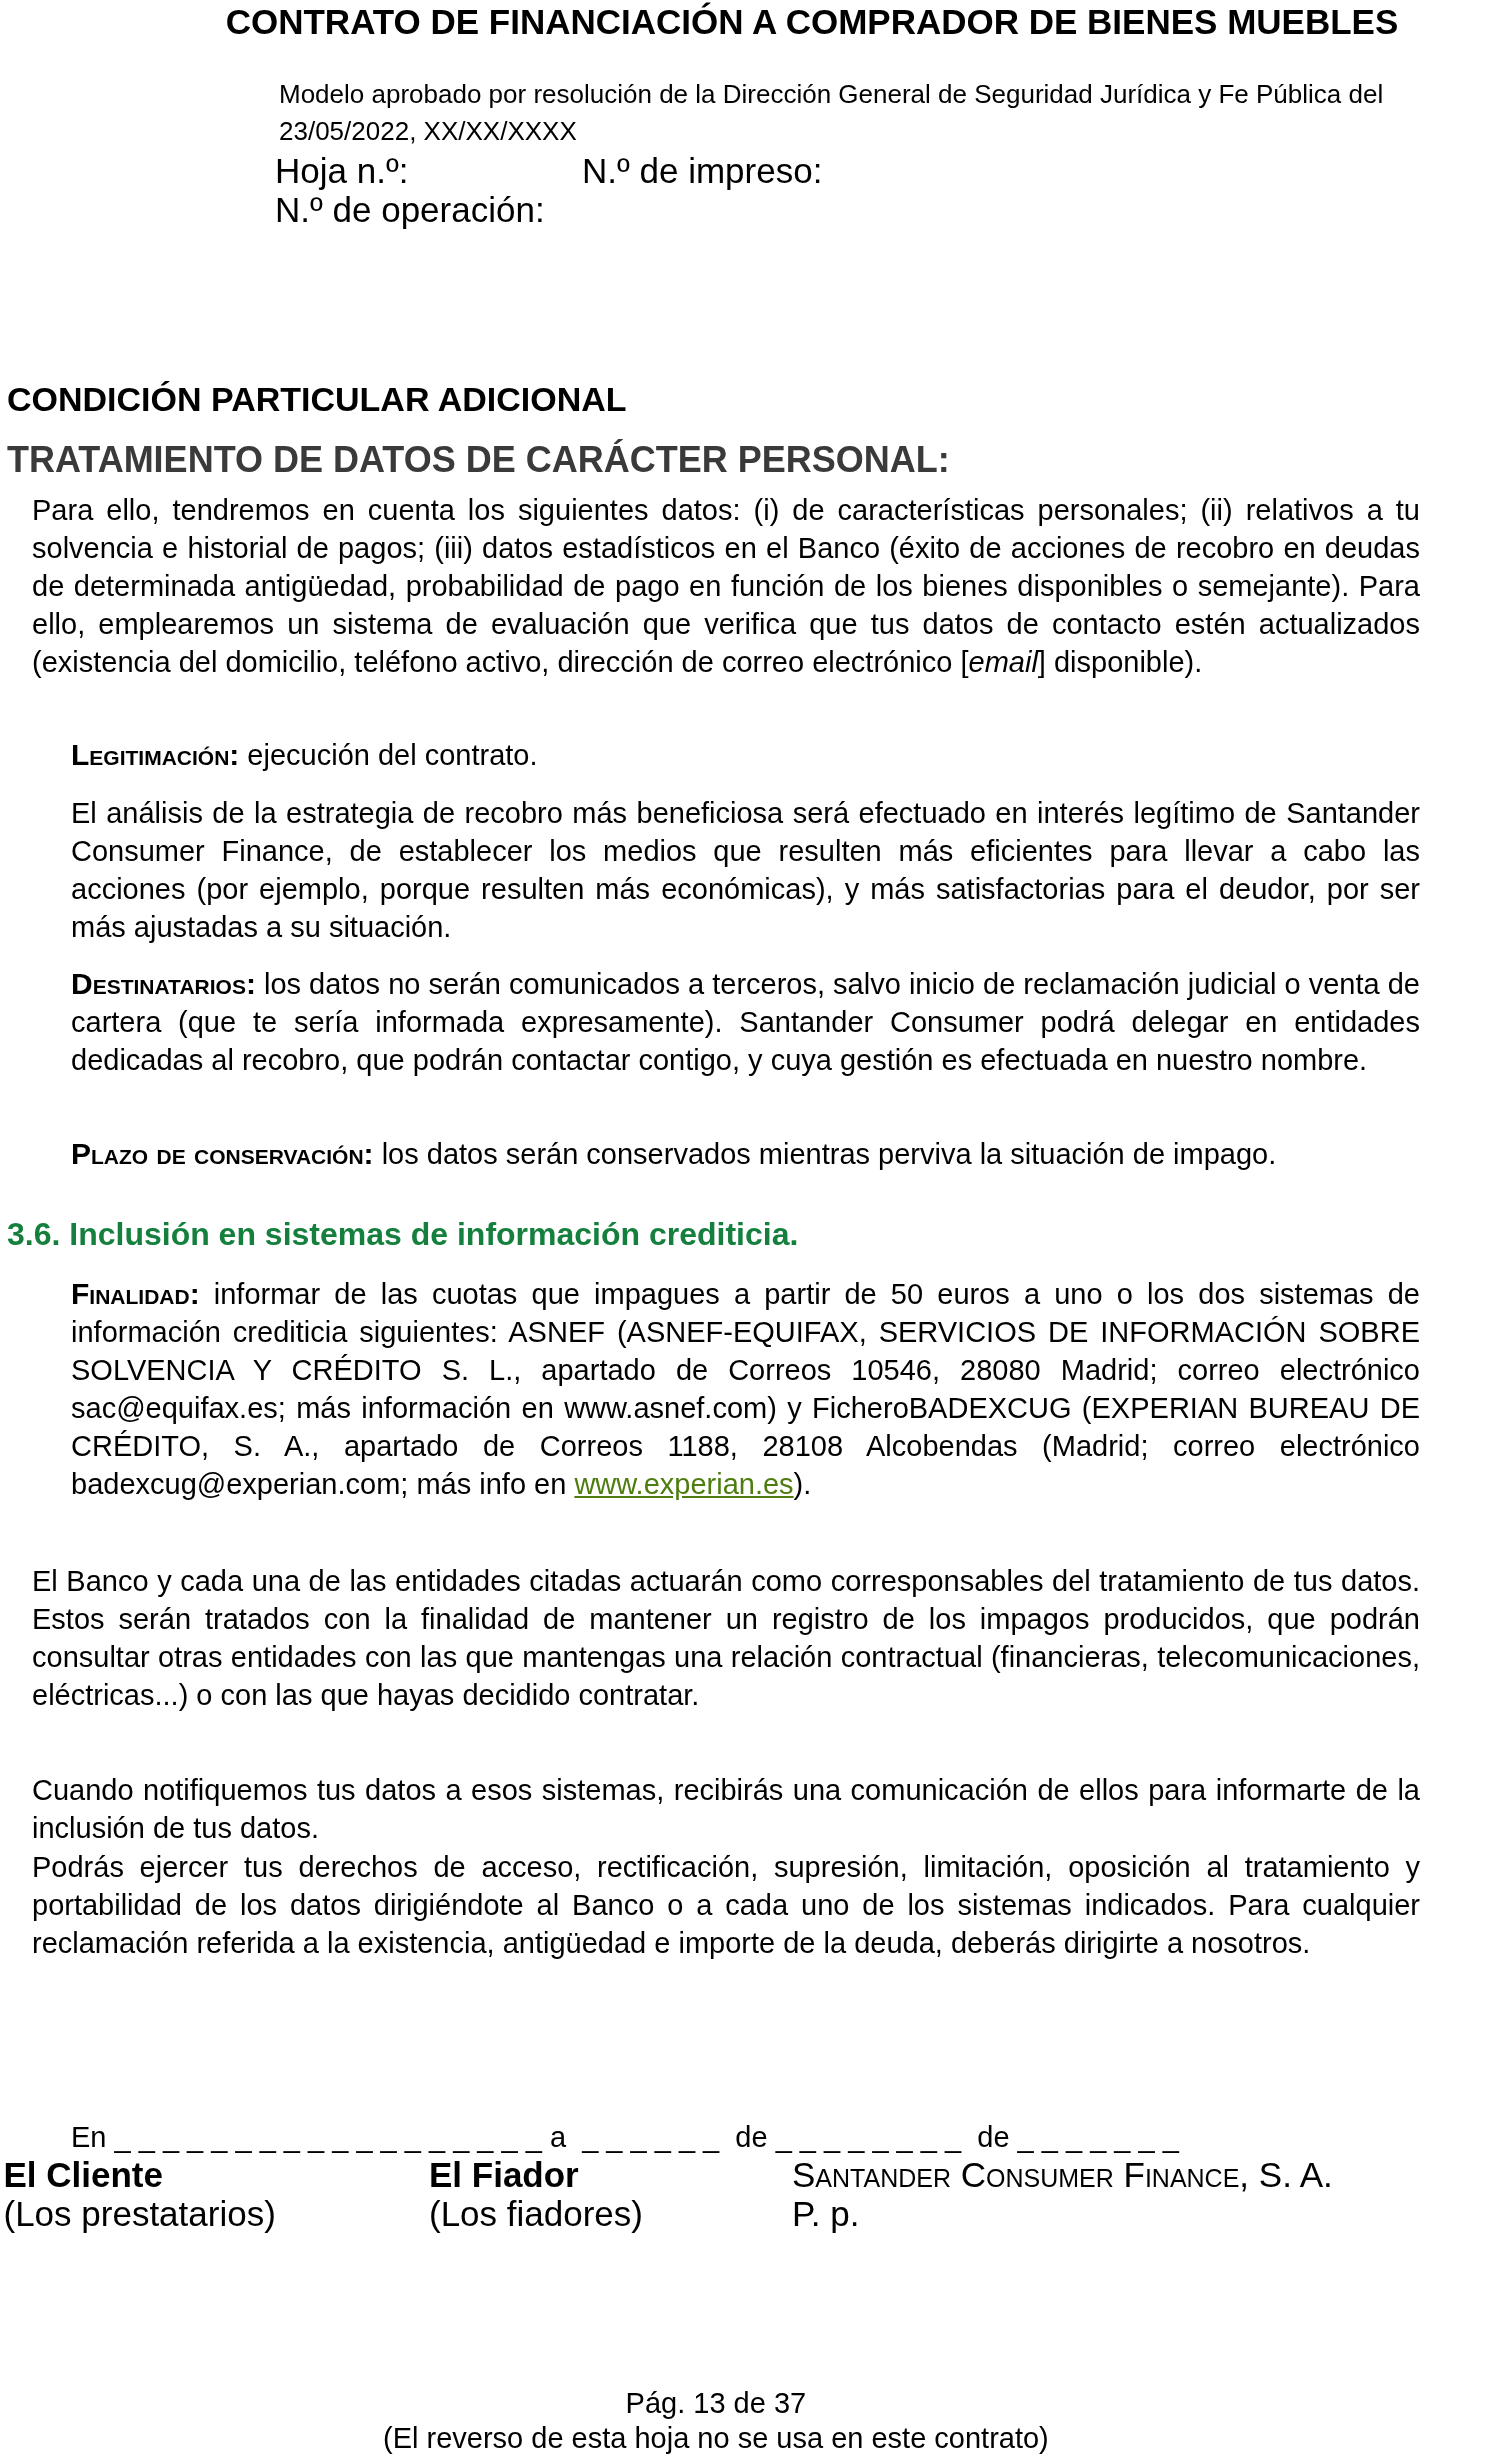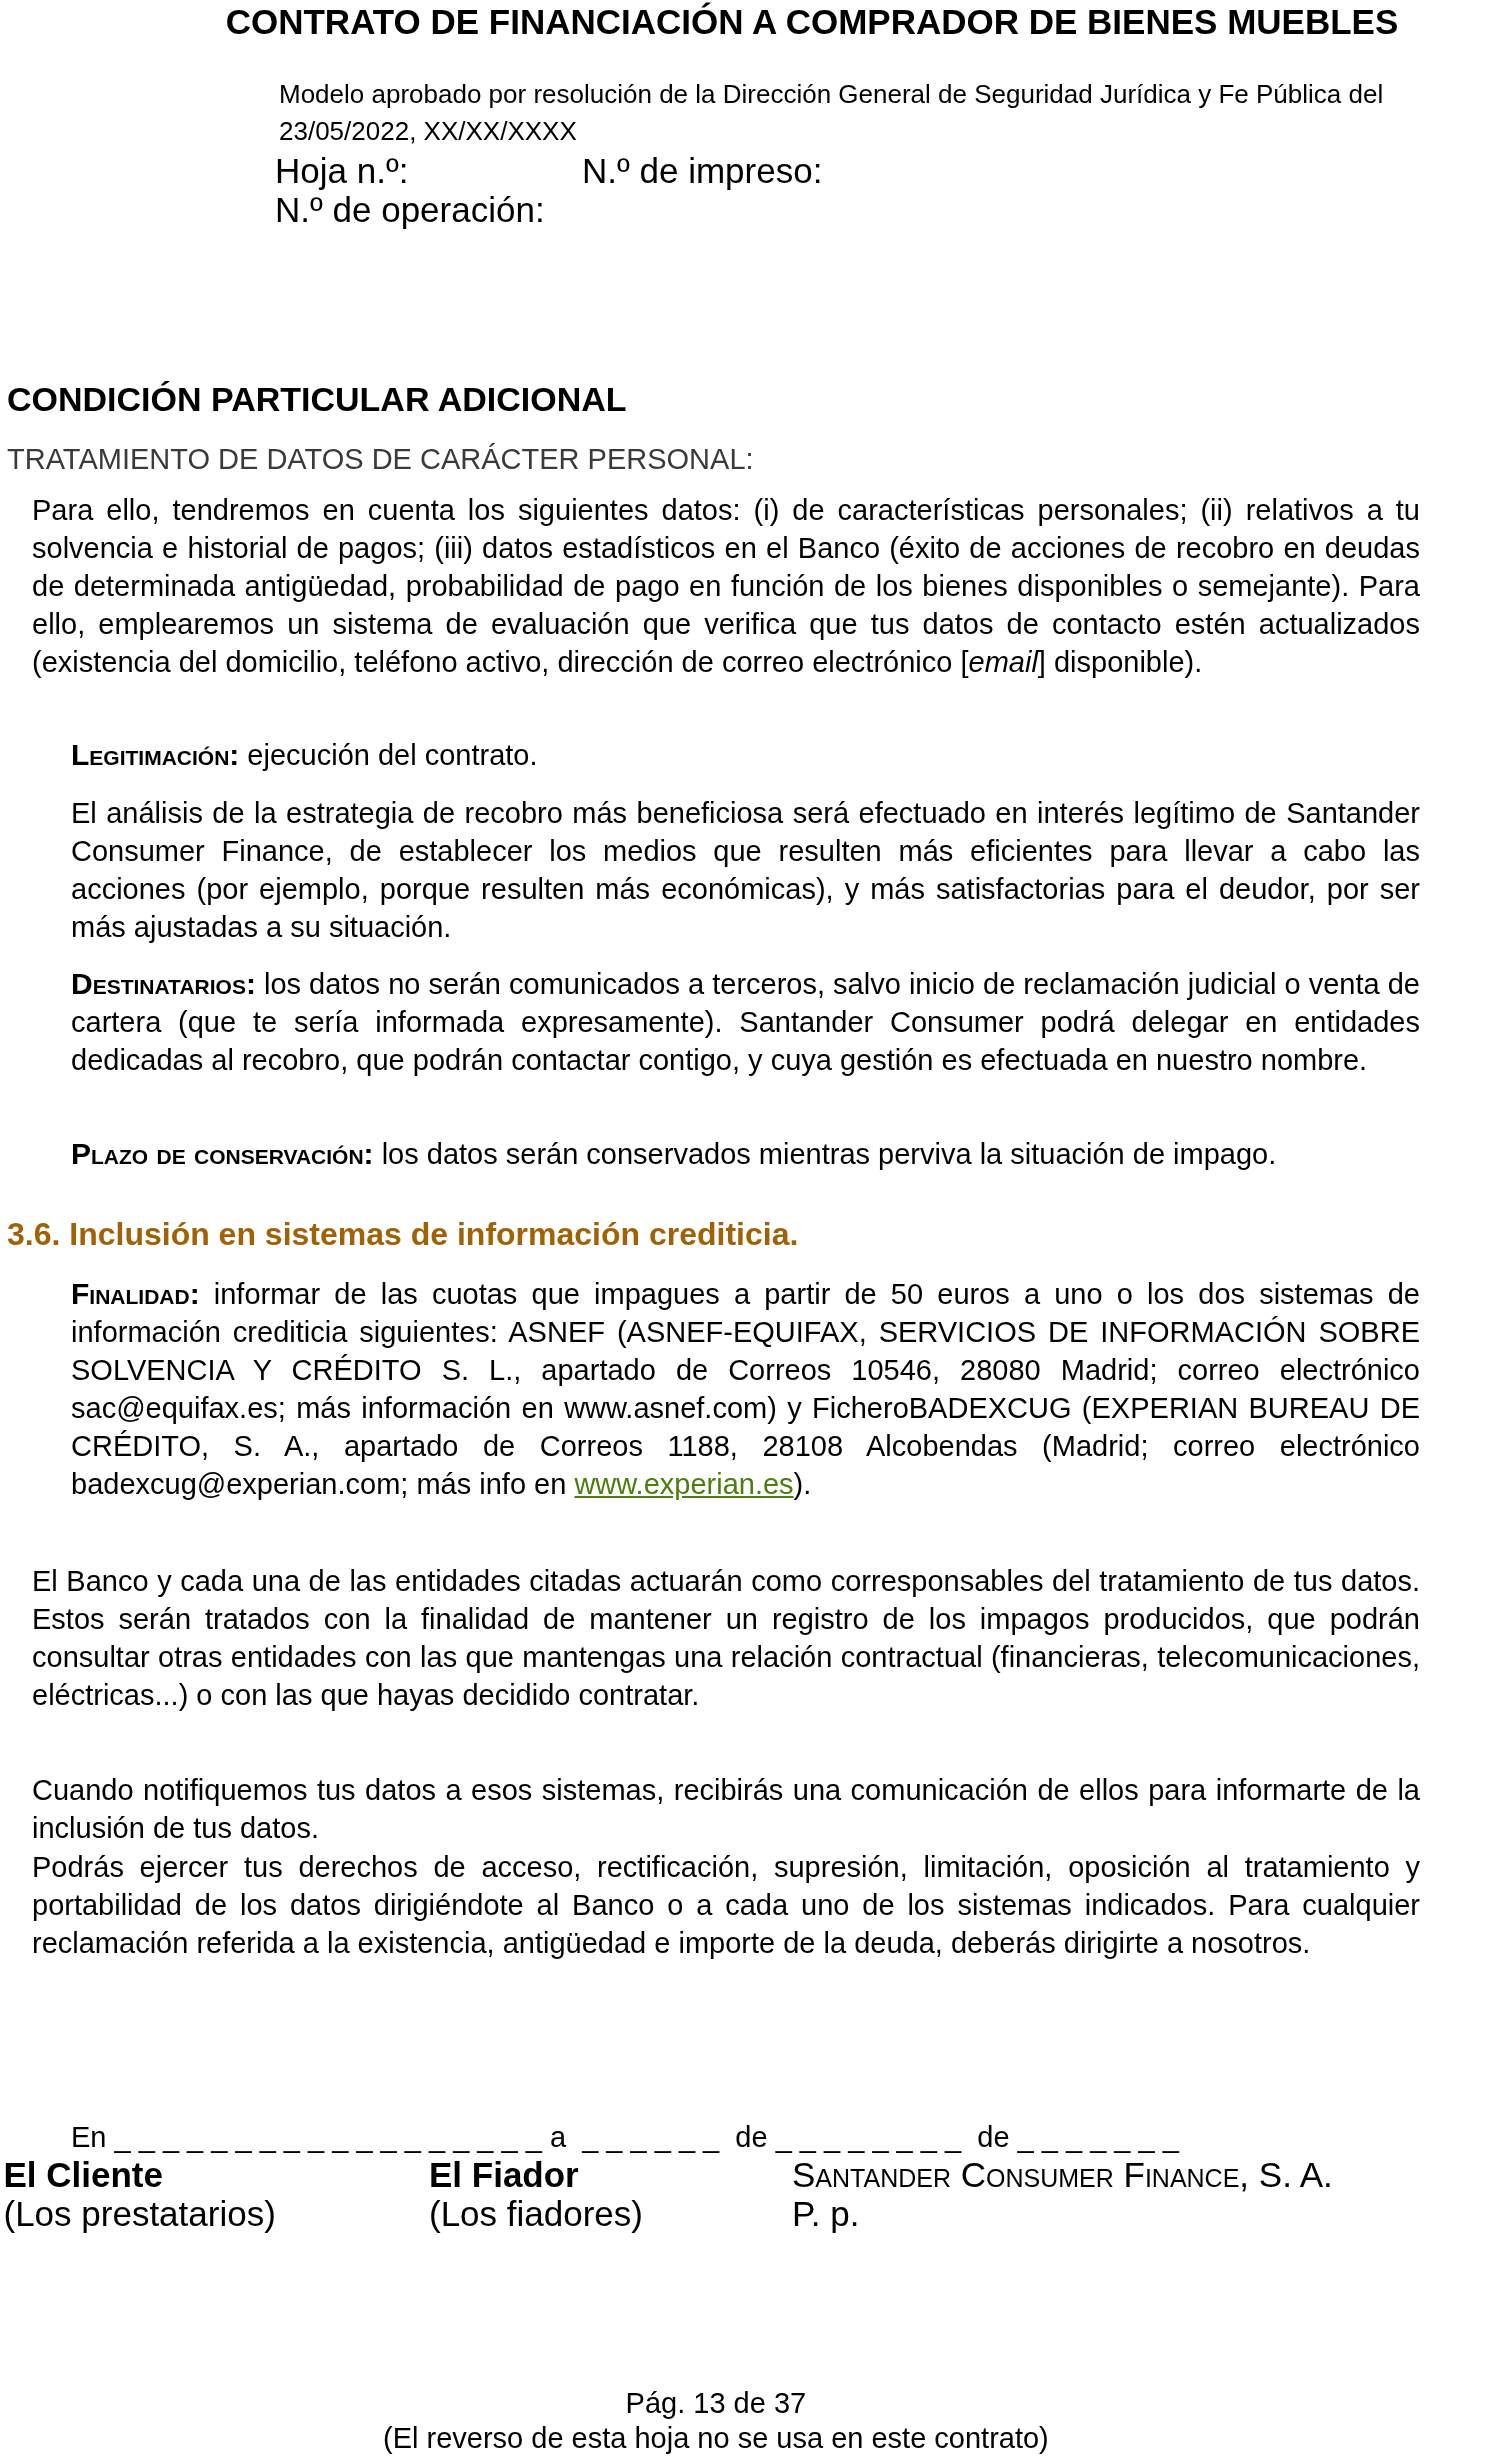--- a/index.html
+++ b/index.html
@@ -12,29 +12,29 @@
     left:0; width:1502px; text-align:center;
     font-weight:bold; font-size:35px; line-height:39px;
   }
   .title .t1 { display:block; padding-left:122px; }
   .title .t2 { display:block; padding-left:122px; }
   .subtitle {
     left:279px; width:1171px; font-size:26px; line-height:37px;
   }
   .meta { font-size:35px; line-height:39px; }
   .h1 { left:7px; font-weight:bold; font-size:34px; line-height:39px; }
-  .h2 { left:7px; font-weight:normal; font-size:29px; line-height:35px; color:#3a3a3a; }
+  .h2 { left:7px; font-weight:bold; font-size:36px; line-height:35px; color:#3a3a3a; }
   .para {
     font-size:29px; line-height:38px; text-align:justify;
     text-align-last:left;
   }
   .p-outer { left:32px; width:1388px; }
   .p-inner { left:71px; width:1349px; }
   .lbl { font-weight:bold; font-variant:small-caps; font-size:30px; }
-  .red-h { left:7px; font-weight:bold; font-size:32px; line-height:39px; color:#a16207; }
+  .red-h { left:7px; font-weight:bold; font-size:32px; line-height:39px; color:#15803d; }
   a.link { color:#4d7c0f; text-decoration:underline; }
   .sig-line { font-size:29px; line-height:35px; white-space:pre; }
   .sig-h { font-weight:bold; font-size:35px; line-height:39px; }
   .sig-s { font-size:35px; line-height:39px; }
   .sc { font-variant:small-caps; }
   .footer { left:0; width:1430px; text-align:center; font-size:29px; line-height:35px; }
   .footer .f1 { display:block; padding-left:1.8px; }
 </style>
 </head>
 <body>

